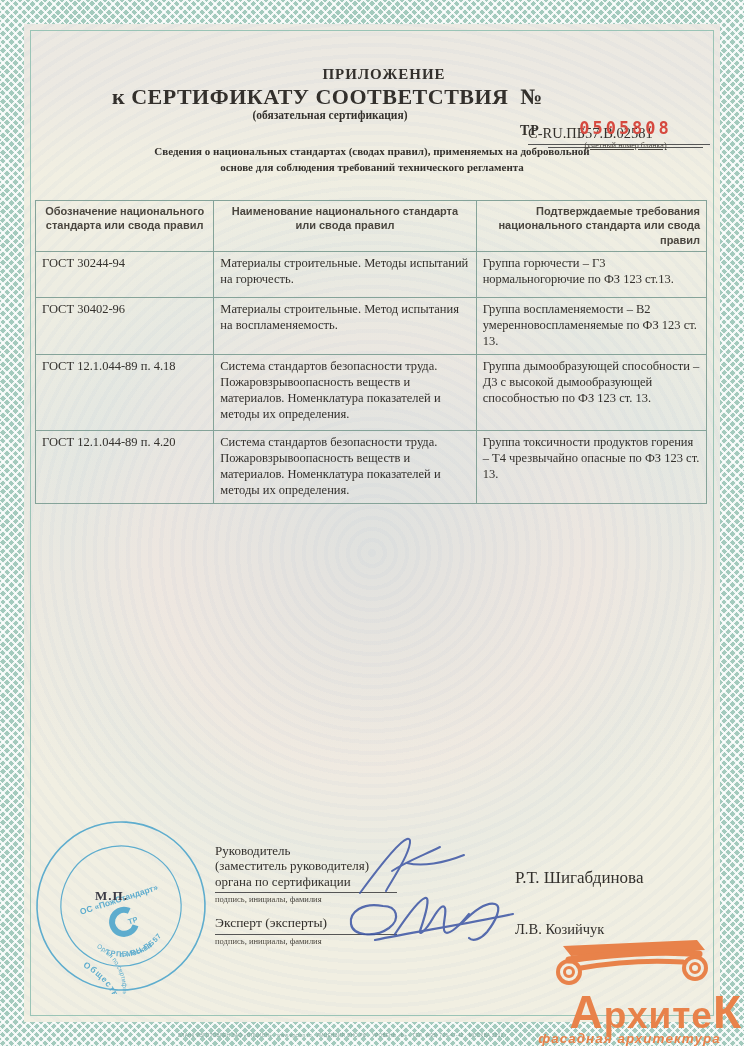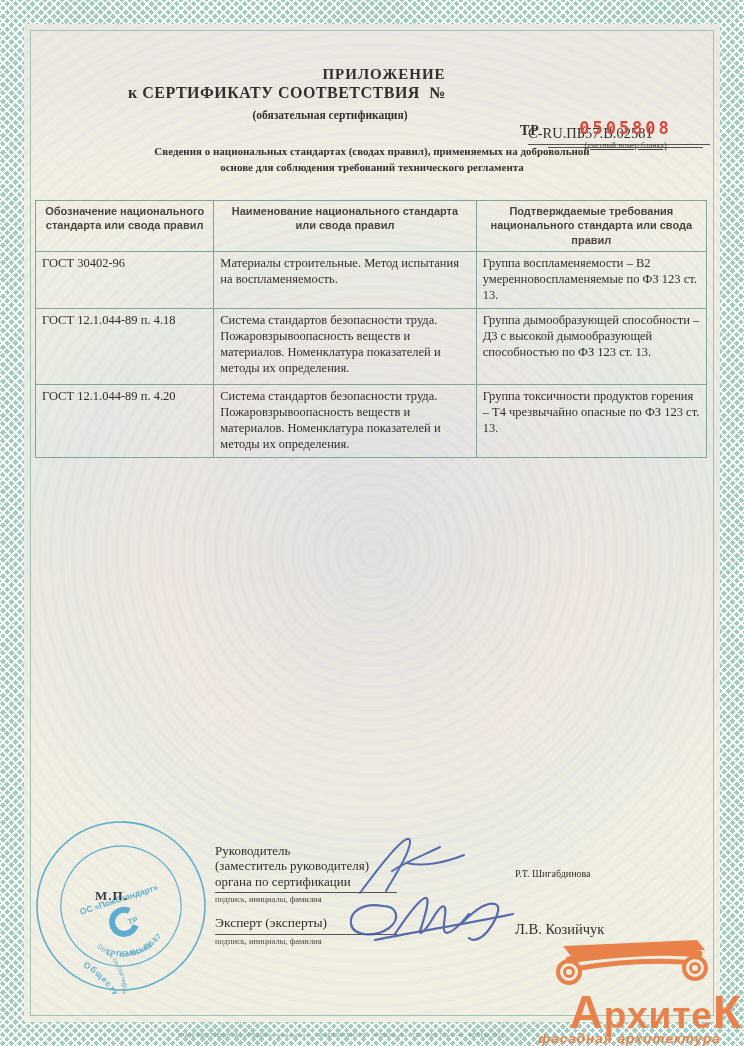--- a/index.html
+++ b/index.html
@@ -20,41 +20,41 @@
       #f1efe2;
   }
   .innerRule{position:absolute;inset:30px;border:1px solid #9ac4b6;pointer-events:none;}
   .content{position:absolute;inset:0;}
   .abs{position:absolute;}
   .ctr{text-align:center;}
   .b{font-weight:bold;}
 
   .country{left:0;right:0;top:34px;font-size:21px;font-weight:bold;letter-spacing:1.5px;}
   .appx{left:0;right:0;top:66px;font-size:15px;font-weight:bold;letter-spacing:1px;padding-left:24px;}
-  .certline{left:128px;top:84px;font-size:16px;font-weight:bold;letter-spacing:.5px;white-space:nowrap;}
+  .certline{left:112px;top:84px;font-size:22px;font-weight:bold;letter-spacing:.5px;white-space:nowrap;}
   .certnum{left:528px;top:88px;width:182px;text-align:left;font-size:14.5px;border-bottom:1px solid #555;padding-bottom:2px;margin-top:37px;}
   .oblig{left:120px;top:109px;width:420px;font-size:11.5px;font-weight:bold;}
   .trlabel{left:520px;top:123px;font-size:14px;font-weight:bold;letter-spacing:1px;}
   .blanknum{left:548px;top:118px;width:155px;text-align:center;font-size:17px;font-weight:bold;letter-spacing:3px;color:#d6493f;border-bottom:1px solid #555;padding-bottom:9px;font-family:"DejaVu Sans Mono","Liberation Mono",monospace;}
   .blankcap{left:548px;top:141px;width:155px;text-align:center;font-size:8px;color:#4a463f;text-decoration:underline;}
   .descr{left:40px;right:40px;top:144px;font-size:11px;font-weight:bold;line-height:1.45;}
 
   table.std{position:absolute;left:35px;top:200px;width:672px;border-collapse:collapse;table-layout:fixed;}
   table.std td,table.std th{border:1px solid #85a399;vertical-align:top;padding:3px 6px 4px 6px;}
   table.std th{font-family:"Liberation Sans","DejaVu Sans",sans-serif;font-size:11px;font-weight:bold;color:#4a463f;line-height:1.3;}
   table.std td{font-size:12.5px;line-height:1.3;color:#33302c;}
   .c1{width:178px;} .c2{width:262px;} .c3{width:230px;}
-  th.hc{text-align:center;vertical-align:middle;} th.hl{text-align:center;vertical-align:middle;}
+  th.hc{text-align:center;vertical-align:middle;} th.hl{text-align:right;vertical-align:middle;}
   tr.r1 td{height:38px;} tr.r2 td{height:46px;} tr.r3 td{height:68px;} tr.r4 td{height:64px;}
 
   .sigblock{left:215px;top:843px;width:190px;font-size:13px;line-height:1.18;}
   .sigline{border-bottom:1px solid #555;padding-bottom:3px;width:182px;}
   .sigcap{font-size:8.5px;color:#4a463f;padding-top:1px;}
   .expblock{left:215px;top:915px;width:190px;font-size:13.5px;}
-  .name1{left:515px;top:868px;font-size:10px;}
+  .name1{left:515px;top:868px;font-size:17px;}
   .name2{left:515px;top:921px;font-size:14.5px;}
   .mp{left:95px;top:888px;font-size:13px;color:#3a3a45;letter-spacing:1px;z-index:5;}
 
   .stamp{left:33px;top:818px;width:176px;height:176px;opacity:.82;z-index:2;}
   .sig1{left:352px;top:833px;z-index:3;} .sig2{left:345px;top:888px;z-index:3;}
 
   .arhitek{right:2px;bottom:0;width:225px;text-align:center;color:#e8824a;z-index:6;}
   .arhitek .word{font-family:"Liberation Sans","DejaVu Sans",sans-serif;font-weight:bold;line-height:.9;letter-spacing:1px;white-space:nowrap;text-align:right;}
   .arhitek .word .big{font-size:46px;} .arhitek .word .mid{font-size:37px;}
   .arhitek .tag{font-family:"Liberation Sans","DejaVu Sans",sans-serif;font-style:italic;font-size:13.5px;font-weight:bold;letter-spacing:1px;margin-top:-2px;white-space:nowrap;}
@@ -88,20 +88,25 @@
       <colgroup>
           <col class="c1">
           <col class="c2">
           <col class="c3">
         </colgroup>
       <tbody>
           <tr>
         <th class="hc">Обозначение национального стандарта или свода правил</th>
         <th class="hc">Наименование национального стандарта или свода правил</th>
         <th class="hl">Подтверждаемые требования национального стандарта или свода правил</th>
+      </tr>
+      <tr class="r1">
+        <td>ГОСТ 30244-94</td>
+        <td>Материалы строительные. Методы испытаний на горючесть.</td>
+        <td>Группа горючести – Г3 нормальногорючие по ФЗ 123 ст.13.</td>
       </tr>
       <tr class="r2">
         <td>ГОСТ 30402-96</td>
         <td>Материалы строительные. Метод испытания на воспламеняемость.</td>
         <td>Группа воспламеняемости – В2 умеренновоспламеняемые по ФЗ 123 ст. 13.</td>
       </tr>
       <tr class="r3">
         <td>ГОСТ 12.1.044-89 п. 4.18</td>
         <td>Система стандартов безопасности труда. Пожаровзрывоопасность веществ и материалов. Номенклатура показателей и методы их определения.</td>
         <td>Группа дымообразующей способности – Д3 с высокой дымообразующей способностью по ФЗ 123 ст. 13.</td>

